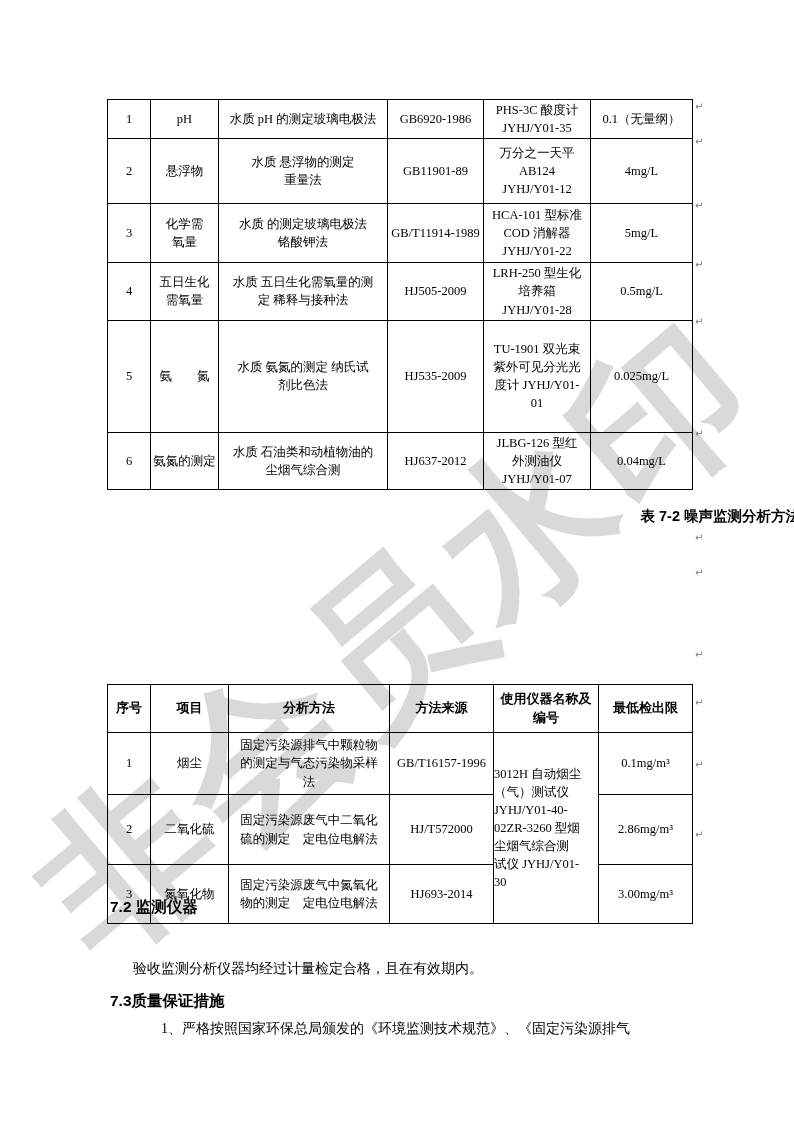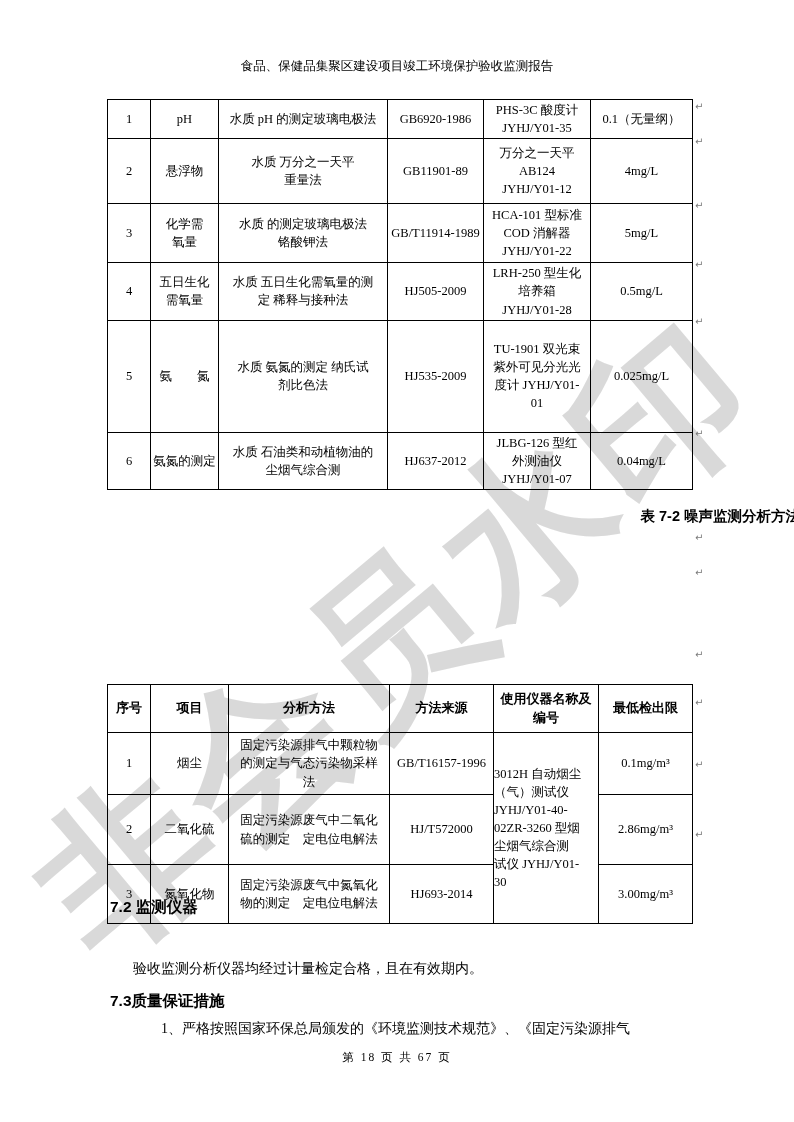--- a/index.html
+++ b/index.html
@@ -56,21 +56,20 @@
     font-family:"DejaVu Sans",sans-serif;
   }
 </style>
 </head>
 <body>
 
 <div class="page">
 
   <div class="watermark">非会员水印</div>
 
-  <div class="layer doc-header">食品、保健品集聚区建设项目竣工环境保护验收监测报告</div>
 
   <table class="tbl t1">
     <colgroup>
       <col style="width:43px">
         <col style="width:68px">
         <col style="width:169px">
       <col style="width:96px">
         <col style="width:107px">
         <col style="width:102px">
     </colgroup>
@@ -80,21 +79,21 @@
         <td>pH</td>
         <td>水质 pH 的测定玻璃电极法</td>
         <td>GB6920-1986</td>
         <td>PHS-3C 酸度计
 JYHJ/Y01-35</td>
         <td>0.1（无量纲）</td>
       </tr>
       <tr style="height:65px">
         <td>2</td>
         <td>悬浮物</td>
-        <td>水质 万分之一天平
+        <td>水质 悬浮物的测定
 重量法</td>
         <td>GB11901-89</td>
         <td>万分之一天平
 AB124
 JYHJ/Y01-12</td>
         <td>4mg/L</td>
       </tr>
       <tr style="height:59px">
         <td>3</td>
         <td>化学需
@@ -201,21 +200,20 @@
         <td>3.00mg/m³</td>
       </tr>
     </tbody>
   </table>
 
   <div class="layer sec-h" id="sec72-h">7.2 监测仪器</div>
   <div class="layer sec-p" id="sec72-p">验收监测分析仪器均经过计量检定合格，且在有效期内。</div>
   <div class="layer sec-h" id="sec73-h">7.3质量保证措施</div>
   <div class="layer sec-p" id="sec73-p">1、严格按照国家环保总局颁发的《环境监测技术规范》、《固定污染源排气</div>
 
-  <div class="layer footer">第 18 页 共 67 页</div>
 
 <span class="pmark" style="top: 101px;">↵</span>
     <span class="pmark" style="top: 136px;">↵</span>
     <span class="pmark" style="top: 200px;">↵</span>
     <span class="pmark" style="top: 259px;">↵</span>
     <span class="pmark" style="top: 316px;">↵</span>
     <span class="pmark" style="top: 428px;">↵</span>
     <span class="pmark" style="top: 532px;">↵</span>
     <span class="pmark" style="top: 567px;">↵</span>
     <span class="pmark" style="top: 649px;">↵</span>

